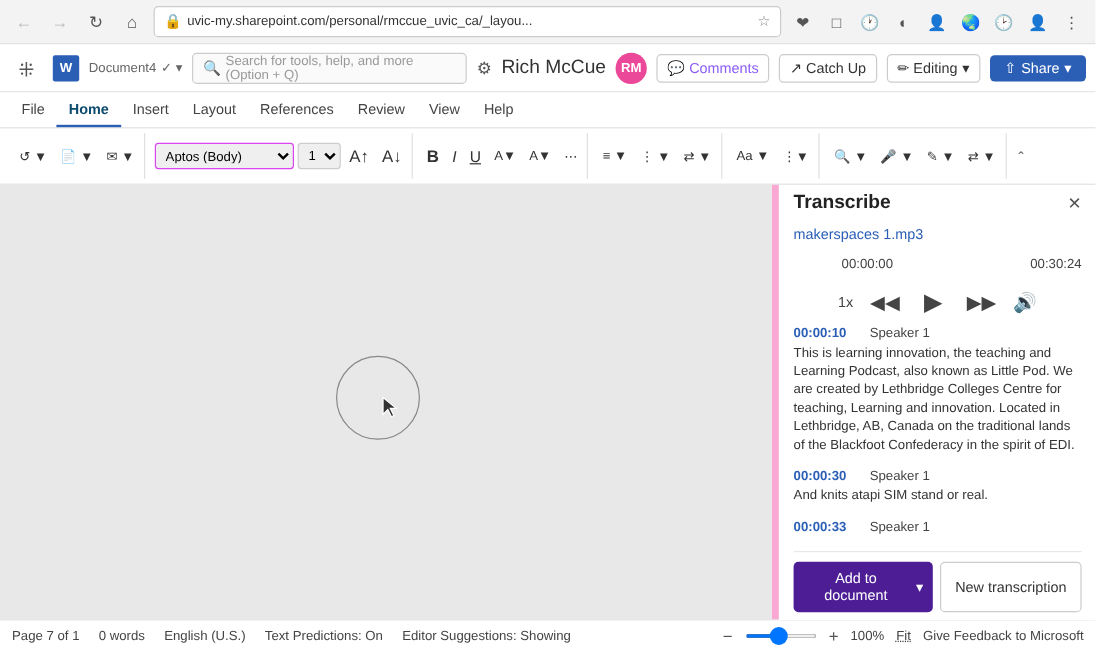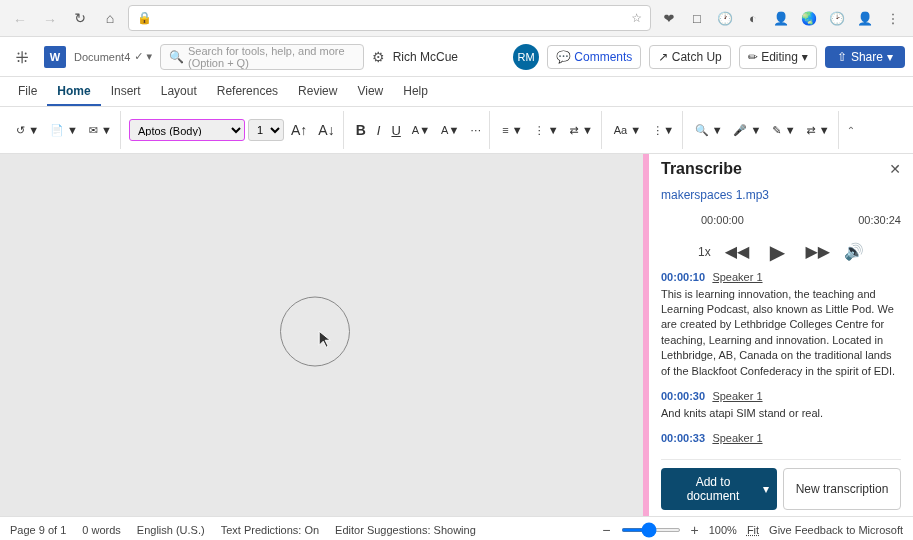--- a/index.html
+++ b/index.html
@@ -18,24 +18,24 @@
     
     .office-bar { display: flex; align-items: center; padding: 4px 8px; background: #fff; border-bottom: 1px solid #e0e0e0; height: 40px; gap: 8px; }
     .office-grid-btn { width: 28px; height: 28px; color: #555; cursor: pointer; display: flex; align-items: center; justify-content: center; font-size: 16px; }
     .word-logo { display: flex; align-items: center; gap: 4px; }
     .word-icon { width: 22px; height: 22px; background: #2b5eb5; color: white; font-size: 11px; font-weight: bold; display: flex; align-items: center; justify-content: center; border-radius: 2px; }
     .doc-title { font-size: 13px; color: #333; display: flex; align-items: center; gap: 4px; }
     .doc-title span { font-size: 11px; color: #666; cursor: pointer; }
     .search-bar { flex: 1; max-width: 320px; height: 26px; border: 1px solid #ccc; border-radius: 4px; padding: 0 8px; font-size: 12px; color: #666; display: flex; align-items: center; gap: 4px; cursor: text; background: #fafafa; }
     .office-actions { display: flex; align-items: center; gap: 8px; margin-left: auto; }
     .gear-btn { color: #555; cursor: pointer; font-size: 14px; }
-    .user-name { font-size: 12px; color: #333; }
-    .user-avatar { width: 26px; height: 26px; background: #0369a1; color: white; border-radius: 50%; display: flex; align-items: center; justify-content: center; font-size: 11px; font-weight: normal; cursor: pointer; margin-left: 47px; }
+    .user-name { font-size: 16px; color: #333; }
+    .user-avatar { width: 26px; height: 26px; background: #ec4899; color: white; border-radius: 50%; display: flex; align-items: center; justify-content: center; font-size: 11px; font-weight: bold; cursor: pointer; }
     .share-btn { background: #2b5eb5; color: white; border: none; border-radius: 4px; padding: 4px 12px; font-size: 12px; cursor: pointer; display: flex; align-items: center; gap: 4px; }
-    .comments-btn { border: 1px solid #ccc; background: #fff; border-radius: 4px; padding: 4px 8px; font-size: 12px; cursor: pointer; color: #1d4ed8; display: flex; align-items: center; gap: 4px; }
+    .comments-btn { border: 1px solid #ccc; background: #fff; border-radius: 4px; padding: 4px 8px; font-size: 12px; cursor: pointer; color: #8b5cf6; display: flex; align-items: center; gap: 4px; }
     .catchup-btn { border: 1px solid #ccc; background: #fff; border-radius: 4px; padding: 4px 8px; font-size: 12px; cursor: pointer; color: #333; display: flex; align-items: center; gap: 4px; }
     .editing-btn { border: 1px solid #ccc; background: #fff; border-radius: 4px; padding: 4px 8px; font-size: 12px; cursor: pointer; color: #333; display: flex; align-items: center; gap: 4px; }
 
     
     .ribbon { background: #fff; border-bottom: 1px solid #e0e0e0; }
     .ribbon-tabs { display: flex; padding: 0 8px; border-bottom: 1px solid #e0e0e0; height: 30px; align-items: flex-end; }
     .ribbon-tab { padding: 4px 10px; font-size: 12px; cursor: pointer; color: #444; border-bottom: 2px solid transparent; height: 100%; display: flex; align-items: center; }
     .ribbon-tab.active { color: #0c4a6e; border-bottom: 2px solid #2b5eb5; font-weight: 600; }
     .ribbon-content { display: flex; align-items: center; padding: 4px 8px; gap: 4px; height: 46px; overflow: hidden; }
     .ribbon-group { display: flex; align-items: center; gap: 3px; padding: 0 4px; border-right: 1px solid #e0e0e0; height: 100%; }
@@ -61,43 +61,44 @@
     .file-link { color: #2b5eb5; font-size: 12px; text-decoration: none; display: block; margin-bottom: 8px; cursor: pointer; }
     .progress-bar { height: 4px; background: #e0e0e0; border-radius: 2px; margin-bottom: 4px; }
     .progress-fill { height: 100%; background: #bbb; border-radius: 2px; width: 0%; }
     .time-display { display: flex; justify-content: space-between; font-size: 11px; color: #444; margin-bottom: 8px; padding-left: 40px; }
     .audio-controls { display: flex; align-items: center; justify-content: center; gap: 14px; padding: 4px 0; }
     .ctrl-btn { border: none; background: transparent; cursor: pointer; color: #444; font-size: 16px; display: flex; align-items: center; justify-content: center; }
     .play-btn { width: 28px; height: 28px; }
     .speed-btn { font-size: 12px; color: #444; font-weight: 500; cursor: pointer; border: none; background: transparent; }
     .transcript-entry { margin-bottom: 10px; }
     .transcript-time { color: #2b5eb5; font-size: 11px; font-weight: 600; cursor: pointer; }
-    .transcript-speaker { font-size: 11px; color: #444; margin-left: 4px; text-decoration: underline; }
+    .transcript-speaker { font-size: 11px; color: #444; margin-left: 16px; }
     .transcript-text { font-size: 11px; color: #333; line-height: 1.4; margin-top: 3px; }
     .panel-footer { display: flex; gap: 6px; padding-top: 8px; border-top: 1px solid #e8e8e8; margin-top: 4px; }
-    .add-doc-btn { flex: 1; background: #0c4a6e; color: white; border: none; border-radius: 4px; padding: 7px 8px; font-size: 12px; cursor: pointer; display: flex; align-items: center; justify-content: center; gap: 6px; }
+    .add-doc-btn { flex: 1; background: #4c1d95; color: white; border: none; border-radius: 4px; padding: 7px 8px; font-size: 12px; cursor: pointer; display: flex; align-items: center; justify-content: center; gap: 6px; }
     .new-trans-btn { flex: 1; background: #fff; color: #333; border: 1px solid #ccc; border-radius: 4px; padding: 7px 8px; font-size: 12px; cursor: pointer; }
 
     
     .status-bar { display: flex; align-items: center; padding: 0 10px; height: 26px; background: #fff; border-top: 1px solid #e0e0e0; font-size: 11px; color: #444; gap: 16px; }
     .status-right { margin-left: auto; display: flex; align-items: center; gap: 10px; }
     .zoom-slider { width: 60px; height: 4px; cursor: pointer; }
     .zoom-btn { border: none; background: transparent; cursor: pointer; font-size: 14px; color: #555; }
   </style>
 </head>
 <body>
 
 <div class="browser-chrome">
   <div class="browser-toolbar">
     <button class="nav-btn disabled">←</button>
     <button class="nav-btn disabled">→</button>
     <button class="nav-btn">↻</button>
     <button class="nav-btn">⌂</button>
     <div class="address-bar">
       <span>🔒</span>
+      <span class="address-text">uvic-my.sharepoint.com/personal/rmccue_uvic_ca/_layou...</span>
       <span style="margin-left:auto;color:#888;">☆</span>
     </div>
     <div class="browser-icons">
       <button class="browser-icon-btn">❤</button>
       <button class="browser-icon-btn">□</button>
       <button class="browser-icon-btn">🕐</button>
       <button class="browser-icon-btn">◐</button>
       <button class="browser-icon-btn">👤</button>
       <button class="browser-icon-btn">🌏</button>
       <button class="browser-icon-btn">🕑</button>
@@ -255,21 +256,21 @@
       <button class="add-doc-btn">
         <span>Add to document</span>
         <span>▾</span>
       </button>
       <button class="new-trans-btn">New transcription</button>
     </div>
   </div>
 </div>
 
 <div class="status-bar">
-  <span>Page 9 of 1</span>
+  <span>Page 7 of 1</span>
   <span>0 words</span>
   <span>English (U.S.)</span>
   <span>Text Predictions: On</span>
   <span>Editor Suggestions: Showing</span>
   <div class="status-right">
     <button class="zoom-btn">−</button>
     <input type="range" class="zoom-slider" min="10" max="200" value="100" style="">
     <button class="zoom-btn">+</button>
     <span>100%</span>
     <span style="cursor:pointer;text-decoration:underline dotted;">Fit</span>

